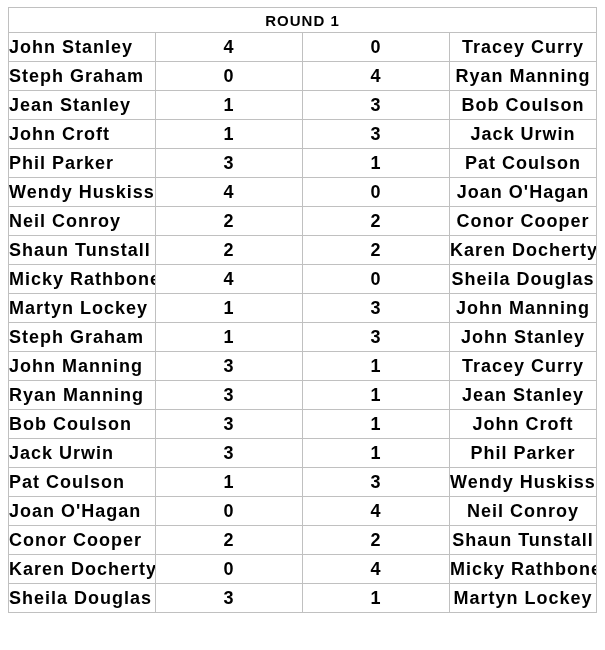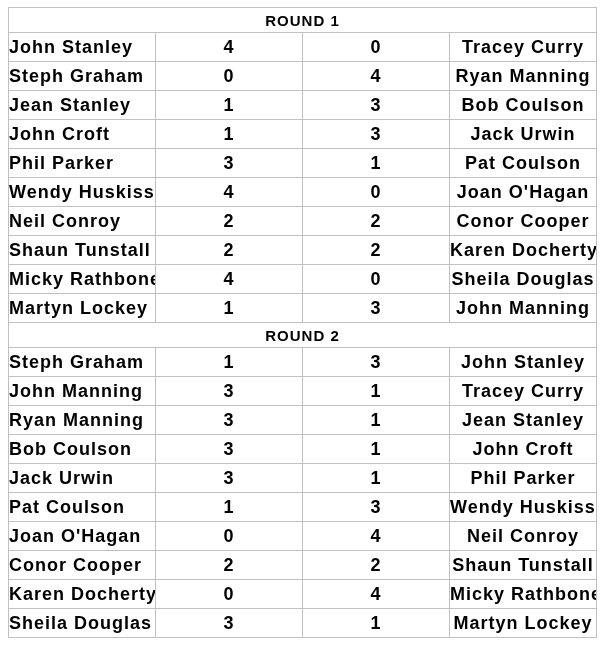--- a/index.html
+++ b/index.html
@@ -115,23 +115,20 @@
         <td class="score-cell">4</td>
         <td class="score-cell">0</td>
         <td class="away-name">Sheila Douglas</td>
       </tr>
       <tr class="match-row">
         <td class="home-name">Martyn Lockey</td>
         <td class="score-cell">1</td>
         <td class="score-cell">3</td>
         <td class="away-name">John Manning</td>
       </tr>
-      <tr>
-        <td colspan="4" class="round-title">ROUND 2</td>
-      </tr>
       <tr class="match-row">
         <td class="home-name">Steph Graham</td>
         <td class="score-cell">1</td>
         <td class="score-cell">3</td>
         <td class="away-name">John Stanley</td>
       </tr>
       <tr class="match-row">
         <td class="home-name">John Manning</td>
         <td class="score-cell">3</td>
         <td class="score-cell">1</td>

